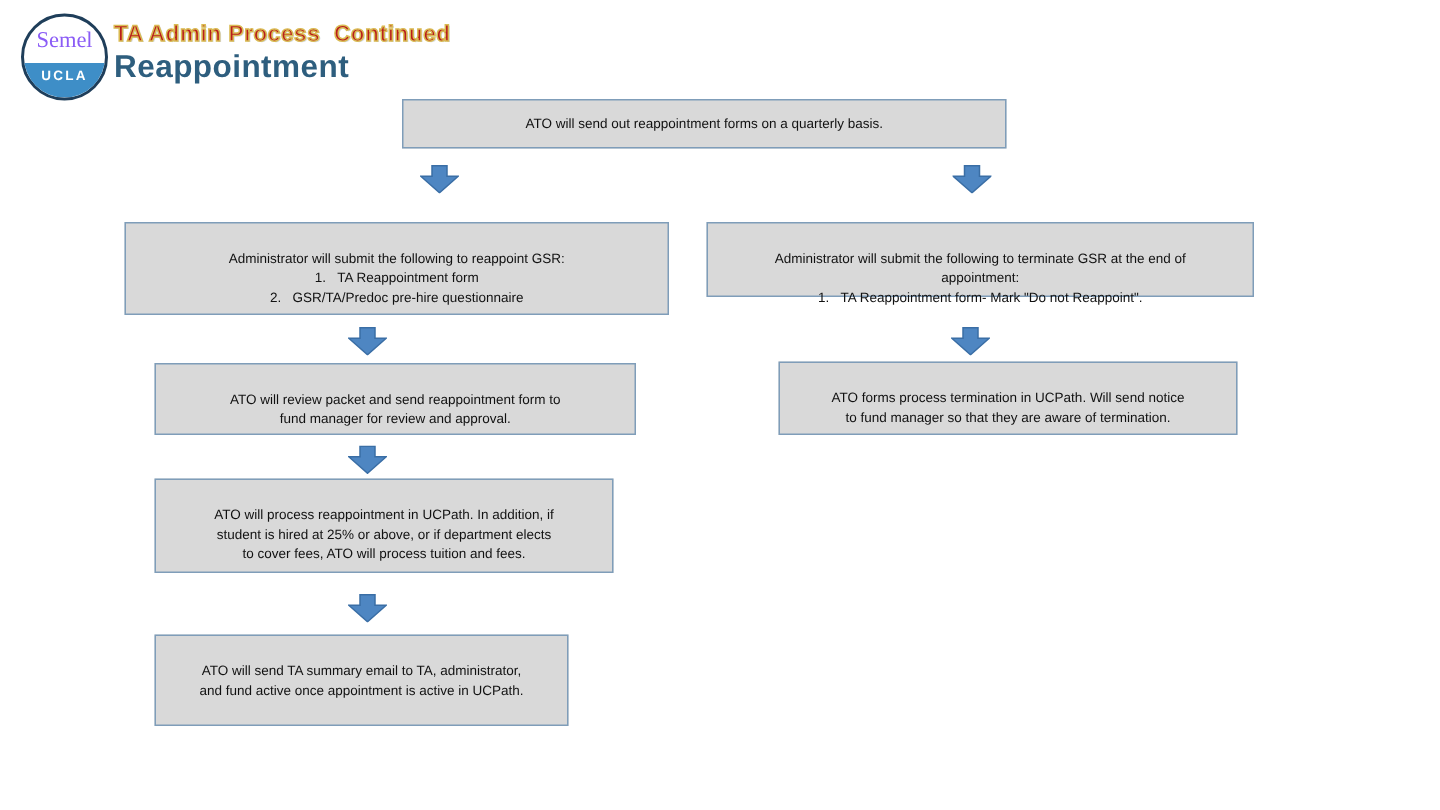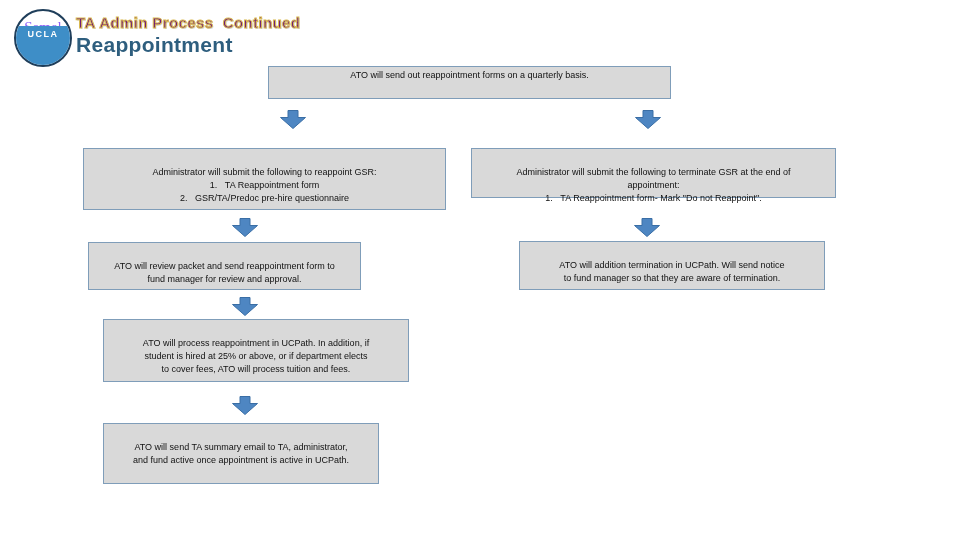--- a/index.html
+++ b/index.html
@@ -15,35 +15,35 @@
   *{box-sizing:border-box;margin:0;padding:0;}
   html,body{width:960px;height:540px;overflow:hidden;background:#fff;}
   body{font-family:"Liberation Sans","DejaVu Sans",sans-serif;}
   .slide{position:relative;width:960px;height:540px;background:#ffffff;}
 
   
   .logo{position:absolute;left:14px;top:9px;width:58px;height:58px;border-radius:50%;
         border:2px solid var(--logo-border);background:#fff;overflow:hidden;}
   .logo-word{position:absolute;top:8px;left:0;width:100%;text-align:center;
         font-family:"Liberation Serif","DejaVu Serif",serif;font-size:15px;color:#8b5cf6;}
-  .logo-chord{position:absolute;bottom:0;left:0;width:100%;height:39px;background:var(--logo-blue);}
+  .logo-chord{position:absolute;bottom:0;left:0;width:100%;height:23px;background:var(--logo-blue);}
   .logo-campus{position:absolute;top:3px;left:0;width:100%;text-align:center;
         font-size:9px;font-weight:bold;letter-spacing:1.5px;color:#ffffff;}
 
   .slide-title{position:absolute;left:76px;top:14px;font-size:15px;font-weight:bold;
-        white-space:pre;color:#701a75;-webkit-text-stroke:1px var(--title-gold);
+        white-space:pre;color:#b91c1c;-webkit-text-stroke:1px var(--title-gold);
         text-shadow:1px 1px 0 #d8dde2;letter-spacing:.4px;}
   .slide-subtitle{position:absolute;left:76px;top:33px;font-size:21px;font-weight:bold;
         color:var(--subtitle-blue);letter-spacing:.3px;}
 
   
   .fbox{position:absolute;background:var(--box-fill);border:1px solid var(--box-border);
         font-size:9px;line-height:13px;color:#111;text-align:center;white-space:pre-line;
         padding:4px 2px;}
-  .fbox.center{display:flex;justify-content:center;padding:2px 6px;}
+  .fbox.center{display:flex;align-items:center;justify-content:center;padding:2px 6px;}
 
   .arrow{position:absolute;width:26px;height:19px;}
   .arrow svg{display:block;width:100%;height:100%;}
 </style>
 </head>
 <body>
 
 <div class="slide">
 
   <div class="logo">
@@ -77,21 +77,21 @@
 1.&nbsp;&nbsp;&nbsp;TA Reappointment form
 2.&nbsp;&nbsp;&nbsp;GSR/TA/Predoc pre-hire questionnaire</span>
     </div>
 
     <div class="arrow" style="left:232px;top:218px;">
       <svg viewBox="0 0 26 19">
           <polygon points="8,0.5 18,0.5 18,7.5 25.5,7.5 13,18.5 0.5,7.5 8,7.5" style="fill:var(--arrow-fill);stroke:var(--arrow-border);stroke-width:1"></polygon>
         </svg>
     </div>
 
-    <div class="fbox" style="left:88px;top:242px;width:273px;height:48px;">
+    <div class="fbox" style="left:103px;top:242px;width:321px;height:48px;">
       <span>ATO will review packet and send reappointment form to
 fund manager for review and approval.</span>
     </div>
 
     <div class="arrow" style="left:232px;top:297px;">
       <svg viewBox="0 0 26 19">
           <polygon points="8,0.5 18,0.5 18,7.5 25.5,7.5 13,18.5 0.5,7.5 8,7.5" style="fill:var(--arrow-fill);stroke:var(--arrow-border);stroke-width:1"></polygon>
         </svg>
     </div>
 
@@ -118,18 +118,18 @@
 1.&nbsp;&nbsp;&nbsp;TA Reappointment form- Mark "Do not Reappoint".</span>
     </div>
 
     <div class="arrow" style="left:634px;top:218px;">
       <svg viewBox="0 0 26 19">
           <polygon points="8,0.5 18,0.5 18,7.5 25.5,7.5 13,18.5 0.5,7.5 8,7.5" style="fill:var(--arrow-fill);stroke:var(--arrow-border);stroke-width:1"></polygon>
         </svg>
     </div>
 
     <div class="fbox" style="left:519px;top:241px;width:306px;height:49px;">
-      <span>ATO will addition termination in UCPath. Will send notice
+      <span>ATO forms process termination in UCPath. Will send notice
 to fund manager so that they are aware of termination.</span>
     </div>
 
   </div>
 </div>
 
 </body></html>

